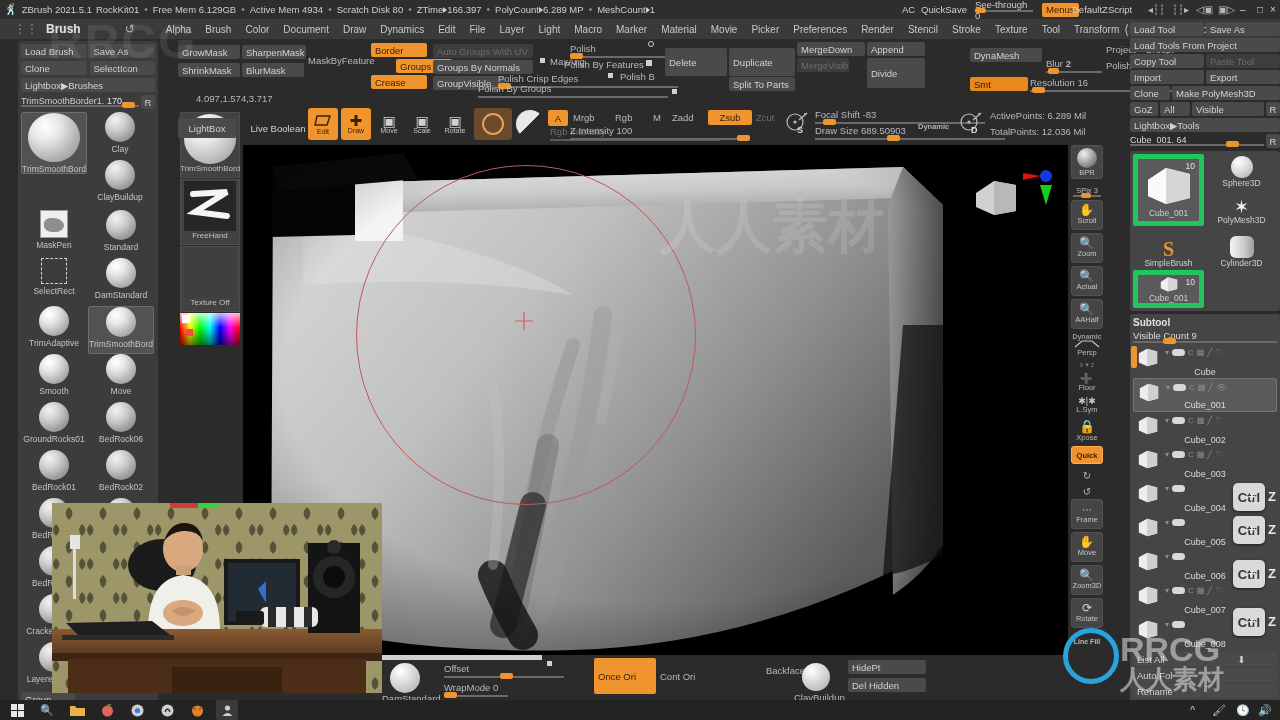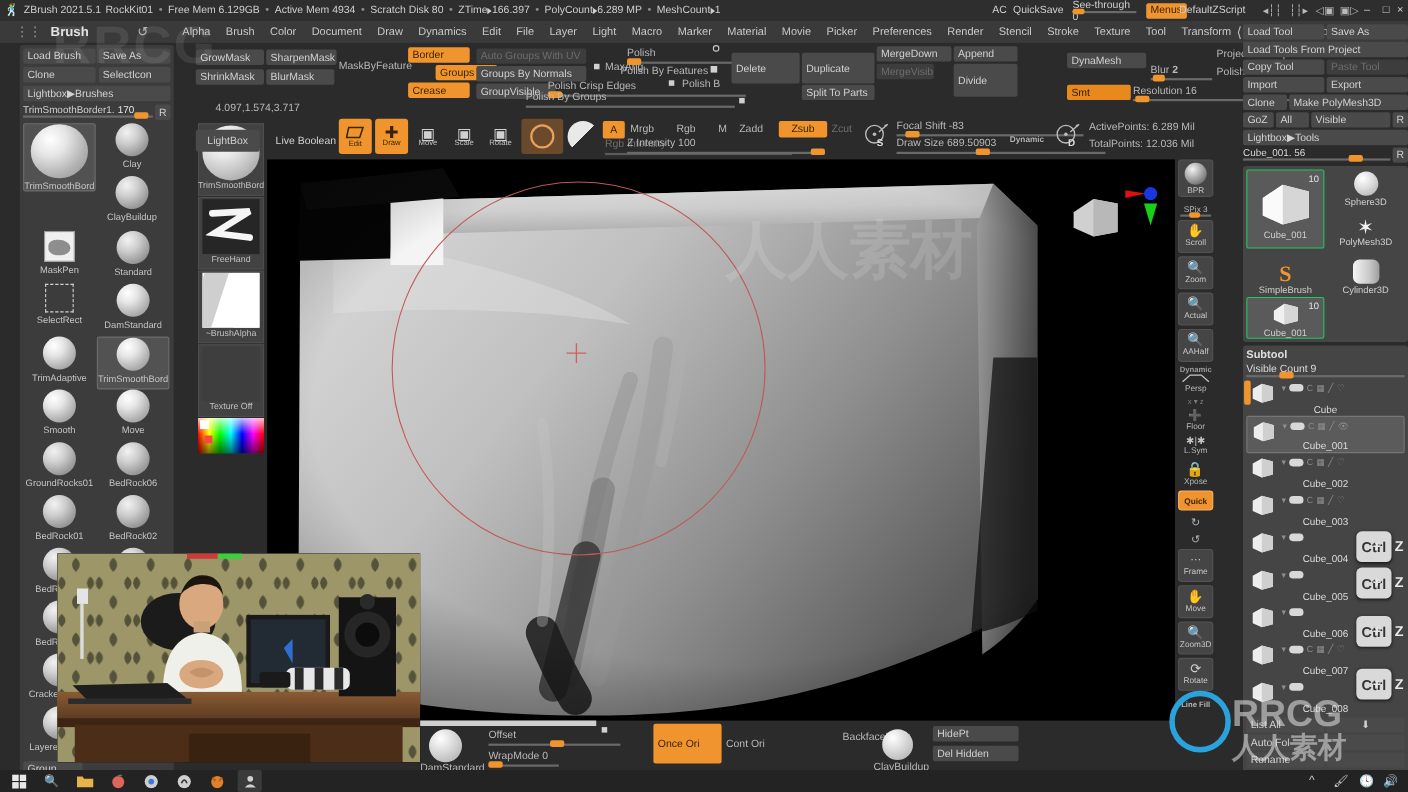--- a/index.html
+++ b/index.html
@@ -77,21 +77,21 @@
   .railbtn.act .rc{ color:#3a2200; font-weight:bold;}
   .railflat{ width:32px; height:20px; display:flex; flex-direction:column; align-items:center; justify-content:center;}
   .railflat .rc{ font-size:7.5px; color:#b9b9b9;}
 
   
   #rightpal{ position:absolute; left:1130px; top:22px; width:150px; height:690px; }
   #rightpal .row{ display:flex; gap:2px; margin-bottom:2px;}
   #rightpal .row .btn{ flex:1; }
   .toolgrid{ background:#454545; border-radius:3px; padding:3px; display:grid; grid-template-columns:1fr 1fr; gap:2px;}
   .tcell{ height:56px; display:flex;flex-direction:column;align-items:center;justify-content:flex-end; position:relative;}
-  .tcell.sel{ background:#5a5a5a; border:1px solid #22c55e; border-radius:2px;}
+  .tcell.sel{ background:#5a5a5a; border:5px solid #22c55e; border-radius:2px;}
   .tcap{ font-size:8.5px; color:#cfcfcf; }
   .tnum{ position:absolute; right:4px; top:2px; font-size:8.5px; color:#e4e4e4;}
   #subtoolwrap{ background:#454545; border-radius:3px; margin-top:3px; padding:3px;}
   .strow{ height:34px; position:relative; border-bottom:0px; }
   .strow.sel{ background:#5b5b5b; border:1px solid #757575; border-radius:2px;}
   .stname{ position:absolute; left:50%; transform:translateX(-50%); bottom:1px; font-size:9px; color:#dcdcdc; white-space:nowrap;}
   .stthumb{ position:absolute; left:2px; top:2px; width:26px; height:22px; }
   .sticons{ position:absolute; left:32px; top:4px; display:flex; gap:3px; align-items:center;}
   .sticons span{ font-size:8px; color:#8e8e8e; }
   .pill{ width:13px;height:7px;border-radius:4px;background:#d8d8d8;display:inline-block;}
@@ -334,27 +334,20 @@
   </div>
   <div class="stripcell">
     <div class="thumb" style="background:#262626;display:flex;align-items:center;justify-content:center;">
       <svg width="46" height="40" viewBox="0 0 46 40">
           <path d="M6 8 L40 6 L8 26 L40 30" stroke="#f5f5f5" stroke-width="6" fill="none" stroke-linecap="round"></path>
         </svg>
     </div>
     <div class="cap">FreeHand</div>
   </div>
   <div class="stripcell">
-    <div class="thumb" style="background:#ffffff;position:relative;overflow:hidden;">
-      <div style="position:absolute;left:-6px;top:0;width:22px;height:50px;background:#cfcfcf;transform:skewX(-18deg);"></div>
-      <div style="position:absolute;left:28px;top:0;width:24px;height:50px;background:#ffffff;"></div>
-    </div>
-    <div class="cap">~BrushAlpha</div>
-  </div>
-  <div class="stripcell">
     <div class="thumb" style="background:#3e3e3e;"></div>
     <div class="cap">Texture Off</div>
   </div>
   <div style="width:60px;height:32px;position:relative;">
     <div style="position:absolute;left:0;top:0;width:60px;height:32px;background:linear-gradient(90deg,#ff0000,#ffff00,#00ff00,#00ffff,#0000ff,#ff00ff,#ff0000);"></div>
     <div style="position:absolute;left:0;top:0;width:60px;height:32px;background:linear-gradient(180deg,rgba(255,255,255,.75),rgba(255,255,255,0) 45%,rgba(0,0,0,.55));"></div>
     <div style="position:absolute;left:2px;top:2px;width:8px;height:8px;border:2px solid #fff;background:#fff;"></div>
     <div style="position:absolute;left:6px;top:16px;width:7px;height:7px;background:#ff4444;"></div>
   </div>
 </div>
@@ -696,21 +689,21 @@
     <div class="btn">Visible</div>
     <div class="btn" style="flex:0 0 14px;justify-content:center;">R</div>
   </div>
   <div class="row">
     <div class="btn">Lightbox▶Tools</div>
   </div>
   <div style="display:flex;gap:2px;align-items:center;margin-bottom:3px;">
     <div style="position:relative;flex:1;height:14px;">
       <div style="position:absolute;left:0;top:10px;right:0;height:2px;background:#6a6a6a;"></div>
       <div style="position:absolute;left:72%;top:7px;width:13px;height:6px;border-radius:2px;background:#f0952e;"></div>
-      <span style="font-size:9px;color:#d8d8d8;">Cube_001. 56</span>
+      <span style="font-size:9px;color:#d8d8d8;">Cube_001. 64</span>
     </div>
     <div class="btn" style="width:14px;justify-content:center;">R</div>
   </div>
 
   <div class="toolgrid">
     <div class="tcell sel" style="grid-row:span 2;height:72px;justify-content:center;">
       <span class="tnum">10</span>
       <svg width="54" height="46" viewBox="0 0 54 46">
           <path d="M6 18 L24 6 L48 12 L48 36 L24 42 L6 34 Z" fill="#f0f0f0"></path>
           <path d="M24 6 L48 12 L48 36 L24 42 Z" fill="#d6d6d6"></path>

